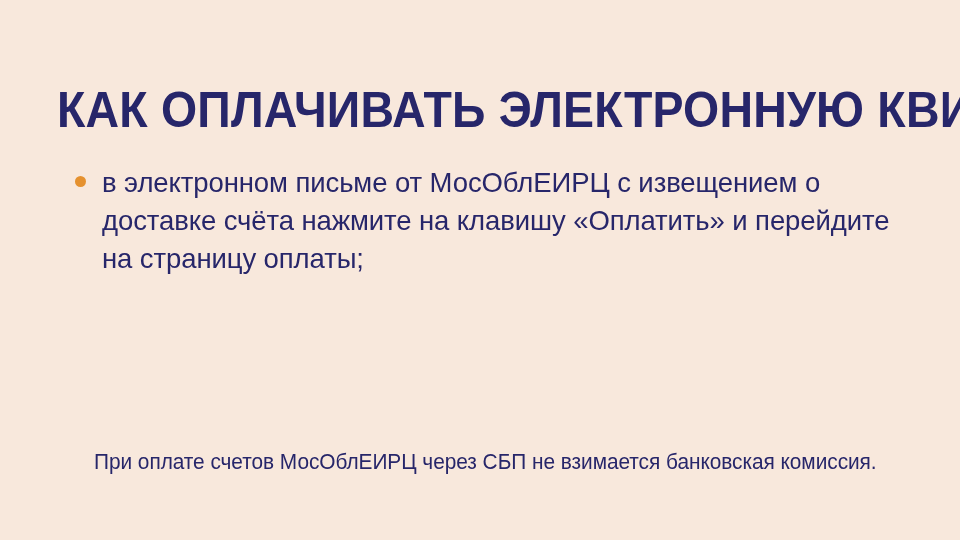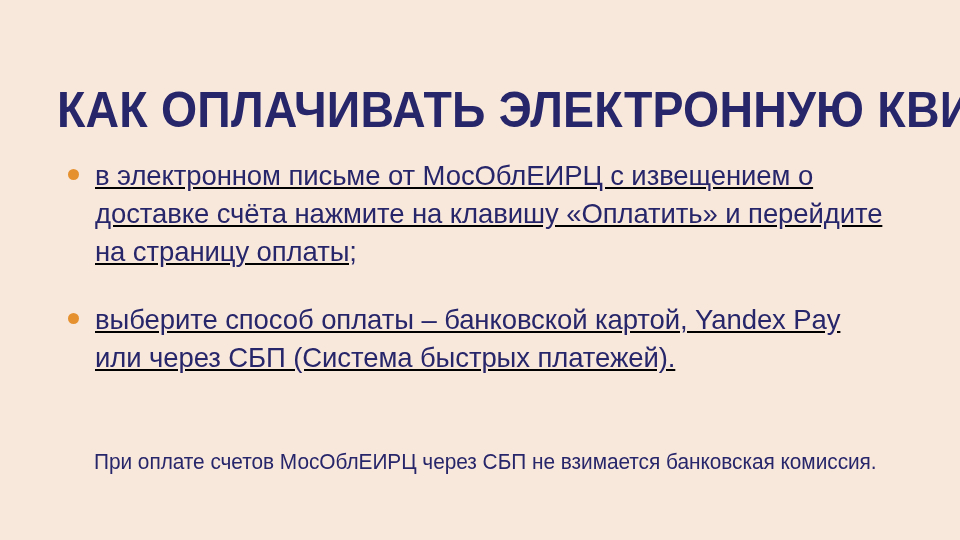--- a/index.html
+++ b/index.html
@@ -40,24 +40,23 @@
     transform-origin: left top;
     white-space: nowrap;
   }
 
   
   .bullet-list {
     position: absolute;
     left: 60px;
     top: 155px;
     width: 852px;
-    margin: 1px;
+    margin: 8px;
     padding: 0;
     list-style: none;
-    text-decoration: underline;
   }
 
   .bullet-item {
     position: relative;
     padding-left: 34px;
     margin-bottom: 30px;
   }
 
   .bullet-item:last-child {
     margin-bottom: 0;
@@ -107,22 +106,18 @@
 
   <h1 class="slide-title">КАК ОПЛАЧИВАТЬ ЭЛЕКТРОННУЮ КВИТАНЦИЮ?</h1>
 
   <ul class="bullet-list">
 
     <li class="bullet-item">
       <span class="bullet-dot"></span>
       <span class="bullet-text">в электронном письме от МосОблЕИРЦ с извещением о доставке счёта нажмите на клавишу «Оплатить» и перейдите на страницу оплаты;</span>
     </li>
 
-    <li class="bullet-item">
-      <span class="bullet-dot"></span>
-      <span class="bullet-text">выберите способ оплаты – банковской картой, Yandex Pay или через СБП (Система быстрых платежей).</span>
-    </li>
 
   </ul>
 
   <p class="footnote">При оплате счетов МосОблЕИРЦ через СБП не взимается банковская комиссия.</p>
 
 </div>
 
 </body></html>

